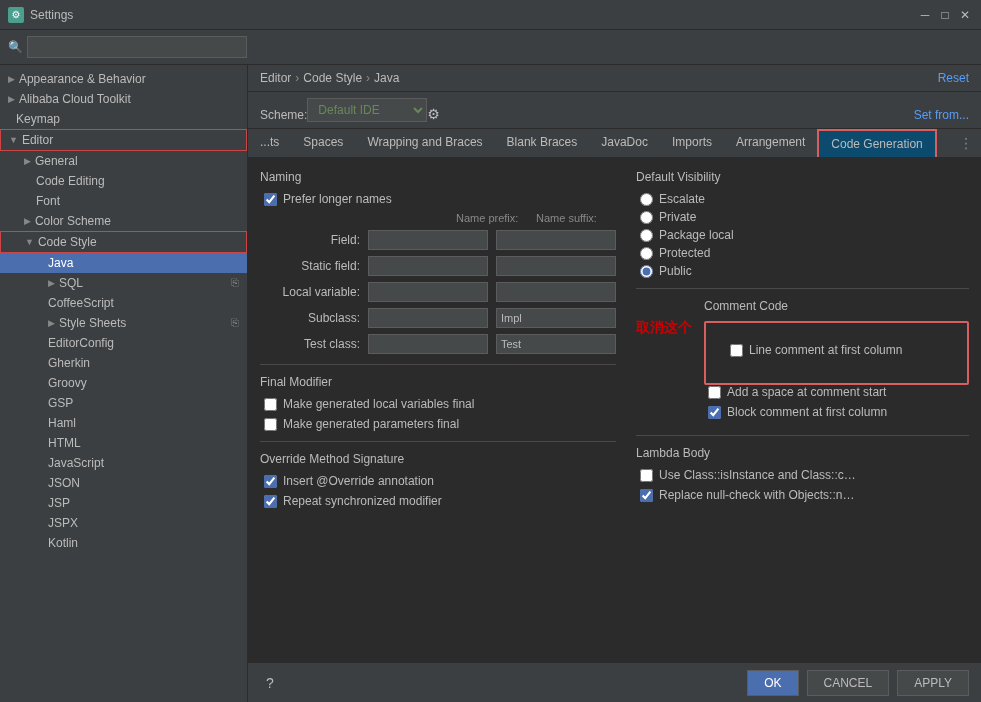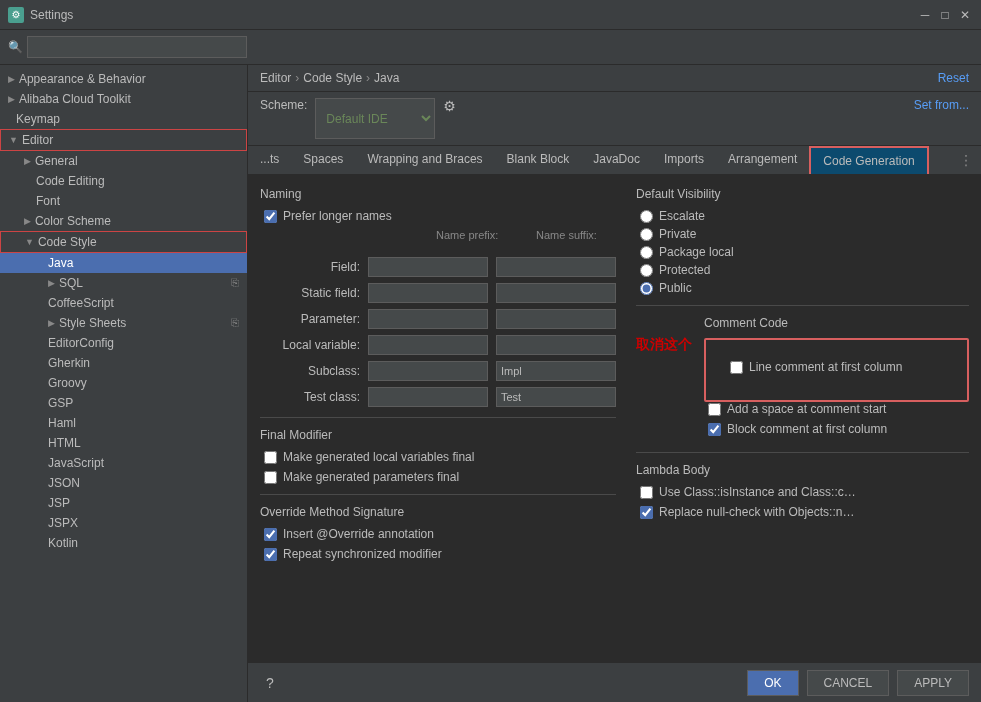--- a/index.html
+++ b/index.html
@@ -159,33 +159,33 @@
       color: #589df6;
       font-size: 12px;
       cursor: pointer;
       background: none;
       border: none;
     }
     .scheme-bar {
       background: #3c3f41;
       padding: 6px 12px;
       display: flex;
-      align-items: flex-start;
-      gap: 8px;
+      align-items: flex-end;
+      gap: 0;
       border-bottom: 1px solid #2b2b2b;
     }
     .scheme-label { color: #bbbbbb; font-size: 12px; }
     .scheme-select {
       background: #45494a;
       border: 1px solid #5c5c5c;
       color: #6a8759;
       padding: 2px 20px 2px 6px;
       font-size: 12px;
       cursor: pointer;
-      height: 41px;
+      height: 24px;
       min-width: 120px;
     }
     .gear-btn {
       background: none;
       border: none;
       color: #bbbbbb;
       cursor: pointer;
       font-size: 14px;
     }
     .set-from-link {
@@ -482,21 +482,21 @@
         <div class="tab">
           <span>...ts</span>
         </div>
         <div class="tab">
           <span>Spaces</span>
         </div>
         <div class="tab">
           <span>Wrapping and Braces</span>
         </div>
         <div class="tab">
-          <span>Blank Block</span>
+          <span>Blank Braces</span>
         </div>
         <div class="tab">
           <span>JavaDoc</span>
         </div>
         <div class="tab">
           <span>Imports</span>
         </div>
         <div class="tab">
           <span>Arrangement</span>
         </div>
@@ -509,38 +509,33 @@
       <div class="settings-content">
 
         <div class="col-left">
           <div class="section-title">Naming</div>
 
           <div class="checkbox-row">
             <input type="checkbox" class="checkbox-input" checked="" style="">
             <span class="checkbox-label">Prefer longer names</span>
           </div>
 
-          <div style="display:flex; gap:20px; margin-bottom:16px; padding-left:4px;">
+          <div style="display:flex; gap:0; margin-bottom:6px; padding-left:4px;">
             <div style="flex:1;"></div>
             <span class="form-label" style="min-width:80px; text-align:left; color:#888; font-size:11px;">Name prefix:</span>
             <span class="form-label" style="min-width:80px; text-align:left; color:#888; font-size:11px;">Name suffix:</span>
           </div>
 
           <div class="form-row">
             <span class="form-label">Field:</span>
             <input class="form-input" type="text" value="" style="">
             <input class="form-input" type="text" value="" style="">
           </div>
           <div class="form-row">
             <span class="form-label">Static field:</span>
-            <input class="form-input" type="text" value="" style="">
-            <input class="form-input" type="text" value="" style="">
-          </div>
-          <div class="form-row">
-            <span class="form-label">Parameter:</span>
             <input class="form-input" type="text" value="" style="">
             <input class="form-input" type="text" value="" style="">
           </div>
           <div class="form-row">
             <span class="form-label">Local variable:</span>
             <input class="form-input" type="text" value="" style="">
             <input class="form-input" type="text" value="" style="">
           </div>
           <div class="form-row">
             <span class="form-label">Subclass:</span>

